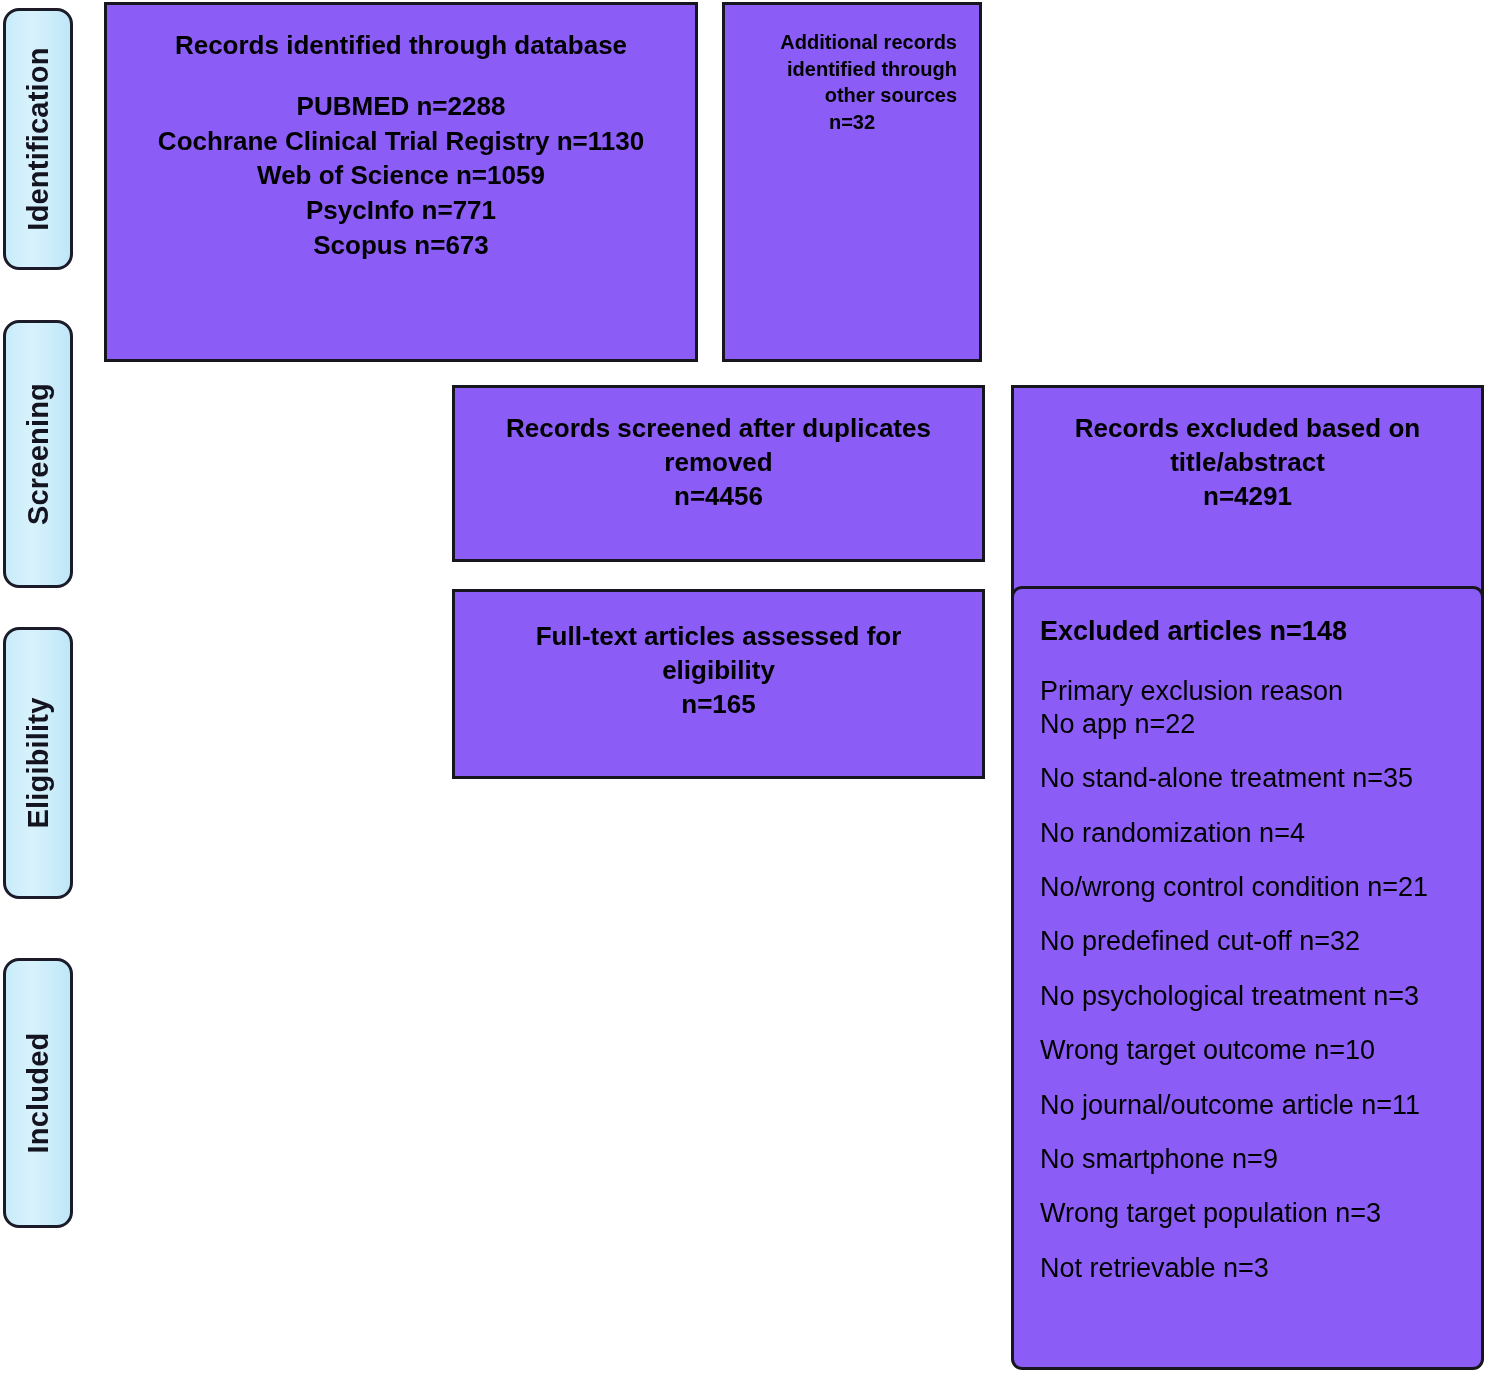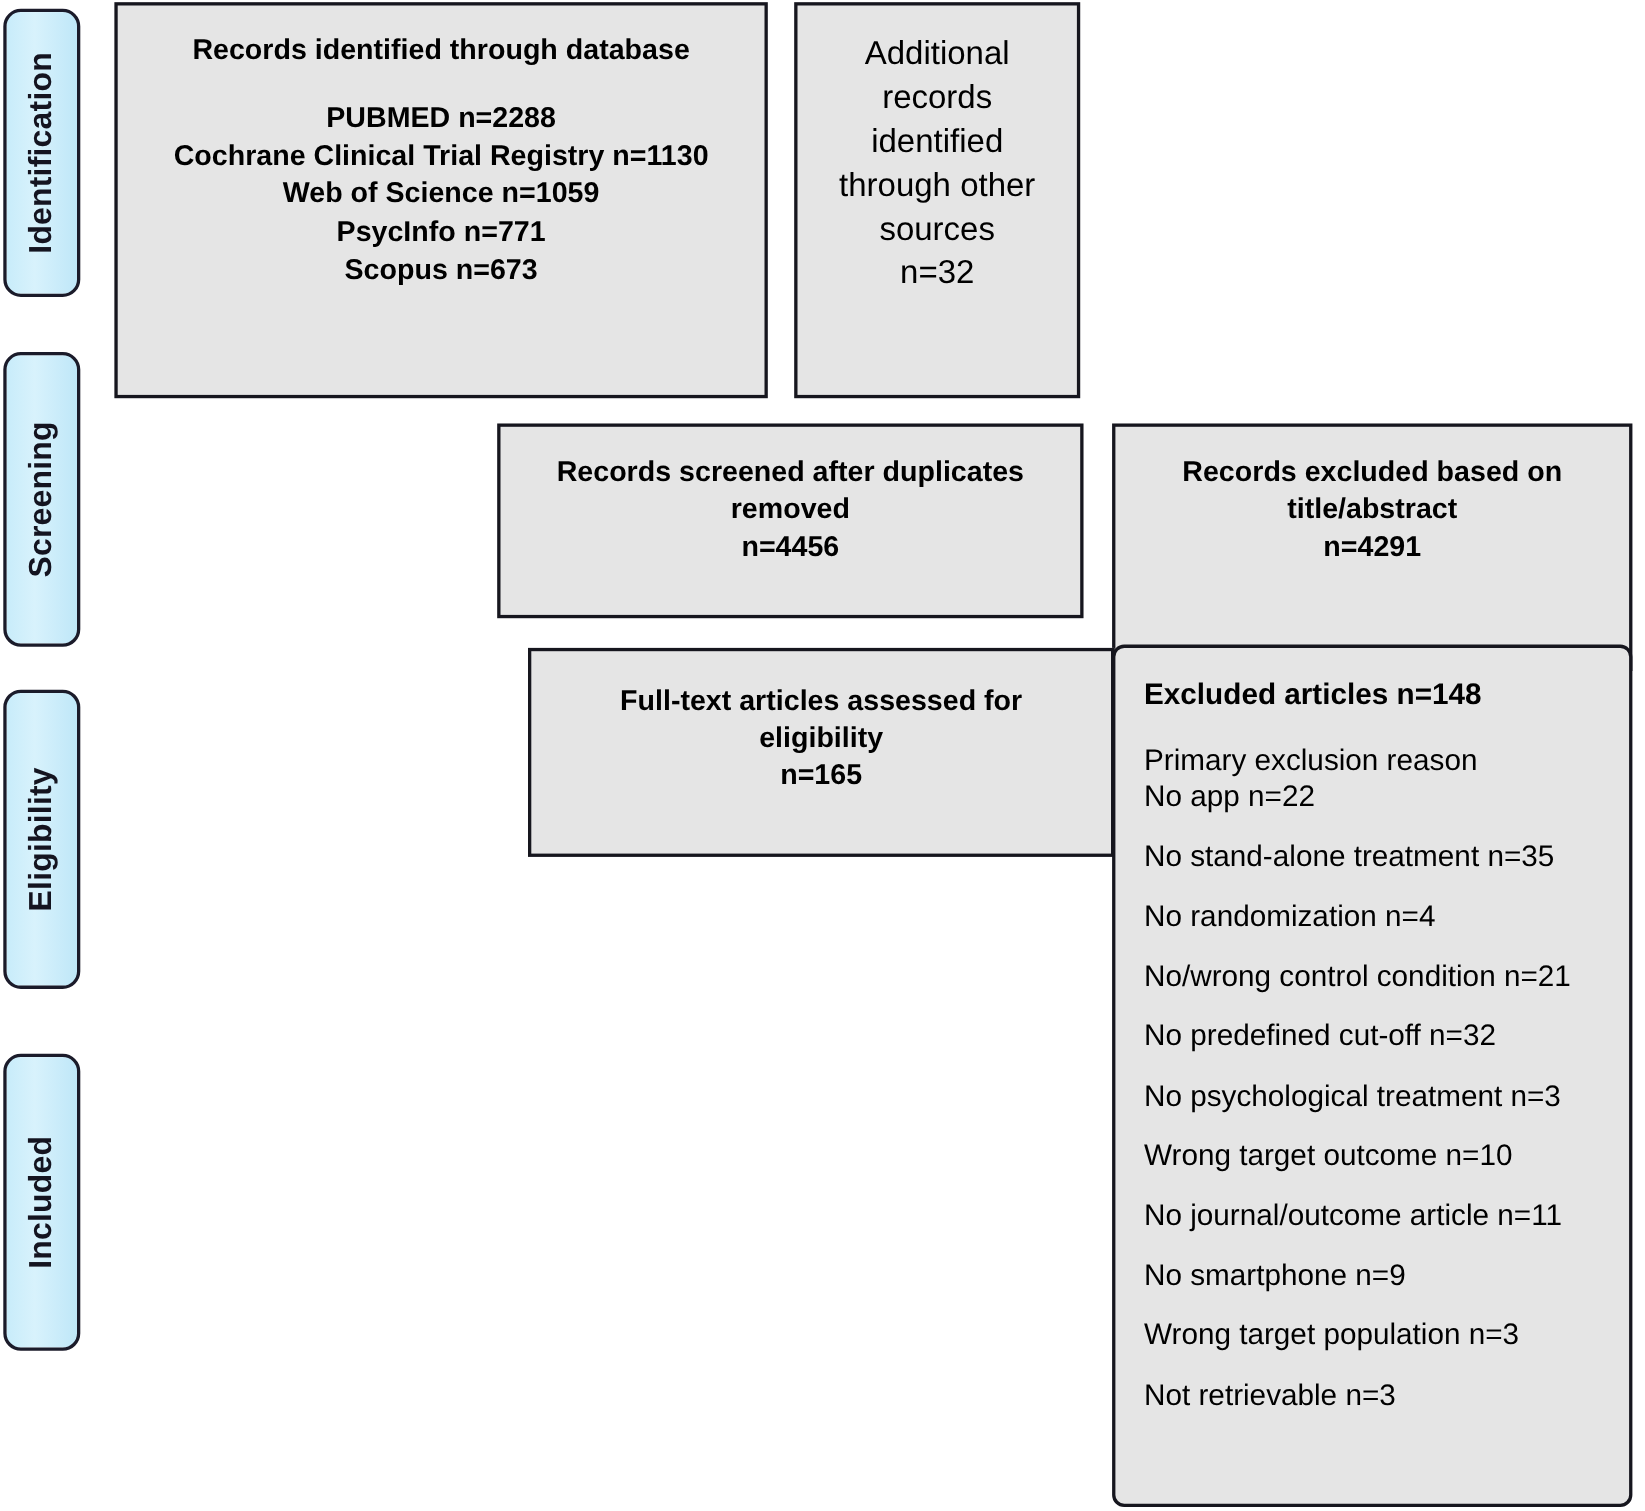--- a/index.html
+++ b/index.html
@@ -38,21 +38,21 @@
     font-weight: bold;
     font-size: 29px;
     letter-spacing: 0.2px;
     color: #141420;
   }
 
   
   .pbox {
     position: absolute;
     box-sizing: border-box;
-    background: #e5e5e5;
+    background: #8b5cf6;
     border: 3px solid #16161e;
     display: flex;
     flex-direction: column;
   }
   .pbox.center {
     align-items: center;
     justify-content: flex-start;
     text-align: center;
   }
   .pbox.left {
@@ -71,24 +71,24 @@
   
   .db-line {
     font-weight: bold;
     font-size: 26px;
     line-height: 1.34;
     white-space: nowrap;
   }
 
   
   .narrow-line {
-    font-weight: normal;
-    font-size: 30px;
+    font-weight: bold;
+    font-size: 20px;
     line-height: 1.33;
-    text-align: center;
+    text-align: right;
   }
 
   
   .excl-head {
     font-weight: bold;
     font-size: 27px;
     line-height: 1.2;
     white-space: nowrap;
   }
   .excl-item {
@@ -139,21 +139,21 @@
     <div class="box-line">removed</div>
     <div class="box-line">n=4456</div>
   </div>
 
   <div class="pbox center" style="left:1011px; top:385px; width:473px; height:225px; padding-top:24px;">
     <div class="box-line">Records excluded based on</div>
     <div class="box-line">title/abstract</div>
     <div class="box-line">n=4291</div>
   </div>
 
-  <div class="pbox center" style="left:480px; top:589px; width:533px; height:190px; padding-top:28px;">
+  <div class="pbox center" style="left:452px; top:589px; width:533px; height:190px; padding-top:28px;">
     <div class="box-line">Full-text articles assessed for</div>
     <div class="box-line">eligibility</div>
     <div class="box-line">n=165</div>
   </div>
 
   <div class="pbox left" style="left:1011px; top:586px; width:473px; height:784px; padding:26px 0 0 26px;border-radius:11px;">
     <div class="excl-head">Excluded articles n=148</div>
     <div style="height:28px"></div>
     <div class="excl-item">Primary exclusion reason</div>
     <div class="excl-item">No app n=22</div>

